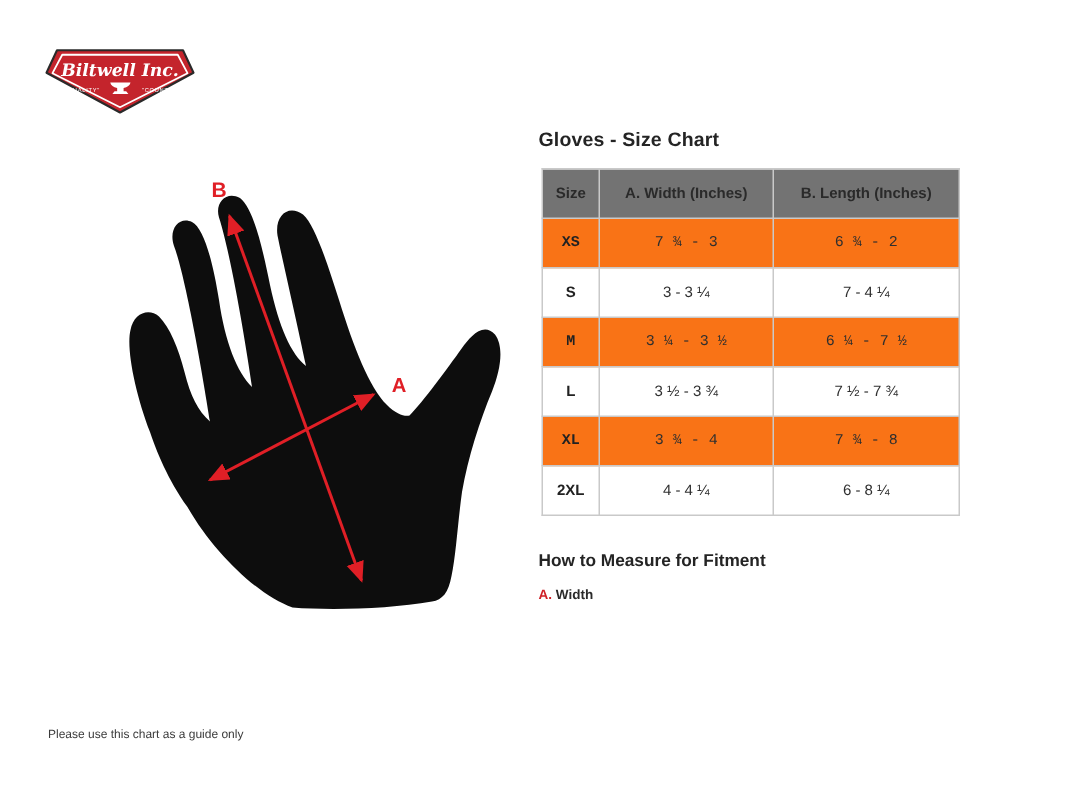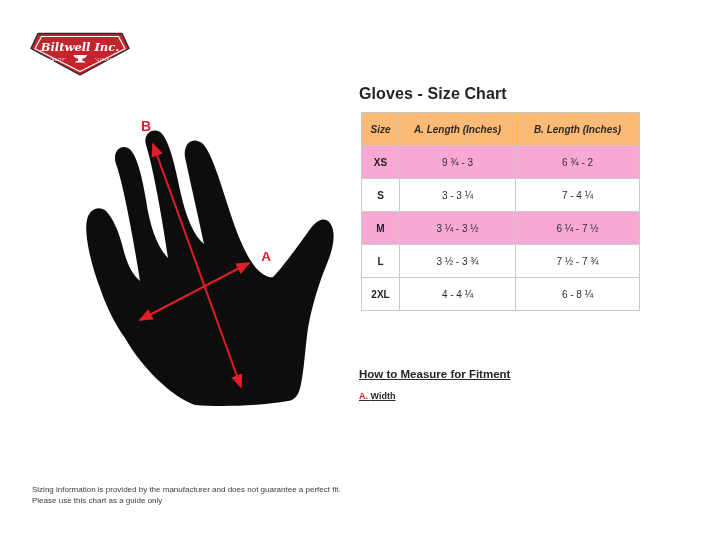--- a/index.html
+++ b/index.html
@@ -10,37 +10,37 @@
 
   
   .logo{position:absolute;left:30px;top:31px;width:100px;height:46px;}
 
   
   .figure{position:absolute;left:80px;top:100px;width:260px;height:315px;}
 
   
   .chart-title{
     position:absolute;left:359px;top:85px;margin:0;
-    font-size:16px;font-weight:bold;color:#242424;letter-spacing:.1px;
+    font-size:13px;font-weight:bold;color:#242424;letter-spacing:.1px;
   }
   .size-table{
     position:absolute;left:361px;top:112px;width:278px;
     border-collapse:collapse;table-layout:fixed;
   }
   .size-table th,.size-table td{
     border:1px solid #c9c9c9;text-align:center;vertical-align:middle;
     height:32px;padding:0;
   }
-  .size-table th{background:#fdba74;font-size:10px;font-weight:bold;color:#2a2a2a;font-style:italic;}
+  .size-table th{background:#737373;font-size:10px;font-weight:bold;color:#2a2a2a;}
   .size-table td{font-size:10px;color:#2f2f2f;background:#ffffff;}
-  .size-table tr.odd td{background:#f9a8d4;}
+  .size-table tr.odd td{background:#f97316;font-family:Liberation Mono, monospace;}
   .size-table td.size-cell{font-weight:bold;color:#222;}
 
   
-  .measure{position:absolute;left:359px;top:368px;width:290px;text-decoration:underline;}
+  .measure{position:absolute;left:359px;top:368px;width:290px;}
   .measure-title{margin:0 0 11px 0;font-size:11.5px;font-weight:bold;color:#242424;}
   .measure-cols{display:flex;}
   .m-col{width:139px;}
   .m-head{font-size:9px;font-weight:bold;color:#2a2a2a;margin:0 0 3px 0;}
   .m-head .pfx{color:#cf2027;}
   .m-body{font-size:8.5px;line-height:1.3;color:#3b3b3b;margin:0;}
 
   
   .disclaimer{position:absolute;left:32px;top:484px;font-size:8px;line-height:1.4;color:#3b3b3b;}
 </style>
@@ -103,60 +103,64 @@
 
   <table class="size-table">
     <colgroup>
         <col style="width:38px">
         <col style="width:116px">
         <col style="width:124px">
       </colgroup>
     <thead>
       <tr>
         <th>Size</th>
-        <th>A. Length (Inches)</th>
+        <th>A. Width (Inches)</th>
         <th>B. Length (Inches)</th>
       </tr>
     </thead>
     <tbody>
       <tr class="odd">
         <td class="size-cell">XS</td>
-        <td>9 ¾ - 3</td>
+        <td>7 ¾ - 3</td>
         <td>6 ¾ - 2</td>
       </tr>
       <tr>
         <td class="size-cell">S</td>
         <td>3 - 3 ¼</td>
         <td>7 - 4 ¼</td>
       </tr>
       <tr class="odd">
         <td class="size-cell">M</td>
         <td>3 ¼ - 3 ½</td>
         <td>6 ¼ - 7 ½</td>
       </tr>
       <tr>
         <td class="size-cell">L</td>
         <td>3 ½ - 3 ¾</td>
         <td>7 ½ - 7 ¾</td>
+      </tr>
+      <tr class="odd">
+        <td class="size-cell">XL</td>
+        <td>3 ¾ - 4</td>
+        <td>7 ¾ - 8</td>
       </tr>
       <tr>
         <td class="size-cell">2XL</td>
         <td>4 - 4 ¼</td>
         <td>6 - 8 ¼</td>
       </tr>
     </tbody>
   </table>
 
   <div class="measure">
     <h2 class="measure-title">How to Measure for Fitment</h2>
     <div class="measure-cols">
       <div class="m-col">
         <p class="m-head"><span class="pfx">A.</span> <span>Width</span></p>
       </div>
     </div>
   </div>
 
   <div class="disclaimer">
-    <div>Sizing information is provided by the manufacturer and does not guarantee a perfect fit.</div>
     <div>Please use this chart as a guide only</div>
   </div>
 
 </div>
 
 </body></html>

